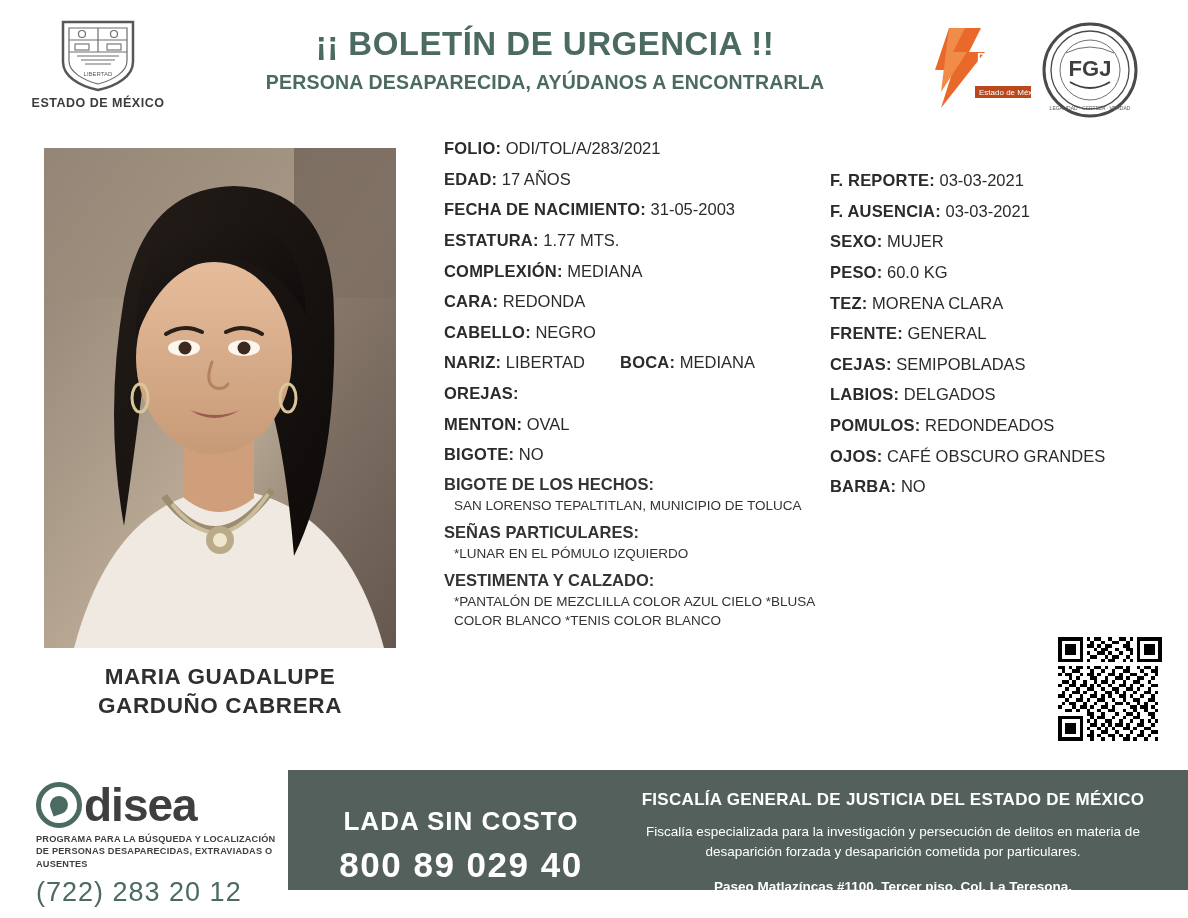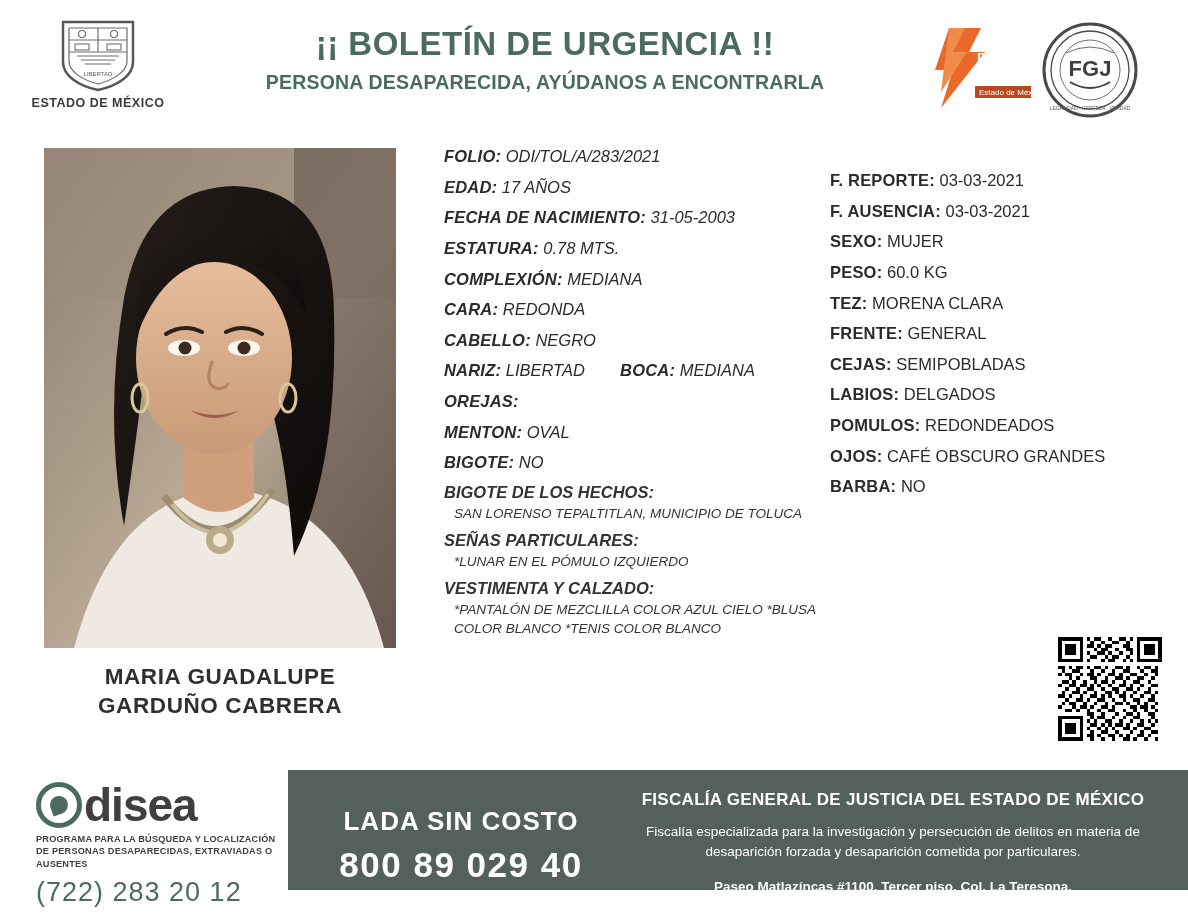--- a/index.html
+++ b/index.html
@@ -103,21 +103,21 @@
   }
 
   
   .fields {
     position: absolute;
     left: 0;
     top: 138px;
     width: 1188px;
     height: 500px;
   }
-  .col-left { position: absolute; left: 444px; top: 8px; width: 386px; font-style: italic; }
+  .col-left { position: absolute; left: 444px; top: 0; width: 386px; }
   .col-right { position: absolute; left: 830px; top: 32px; width: 350px; }
 
   .row {
     font-size: 16.5px;
     color: #2b2b2b;
     margin-bottom: 10px;
     line-height: 1.25;
     white-space: nowrap;
   }
   .row .lbl {
@@ -378,21 +378,21 @@
     <div class="row">
       <span class="lbl">EDAD:</span>
       <span class="val">17 AÑOS</span>
     </div>
     <div class="row">
       <span class="lbl">FECHA DE NACIMIENTO:</span>
       <span class="val">31-05-2003</span>
     </div>
     <div class="row">
       <span class="lbl">ESTATURA:</span>
-      <span class="val">0.78 MTS.</span>
+      <span class="val">1.77 MTS.</span>
     </div>
     <div class="row">
       <span class="lbl">COMPLEXIÓN:</span>
       <span class="val">MEDIANA</span>
     </div>
     <div class="row">
       <span class="lbl">CARA:</span>
       <span class="val">REDONDA</span>
     </div>
     <div class="row">

